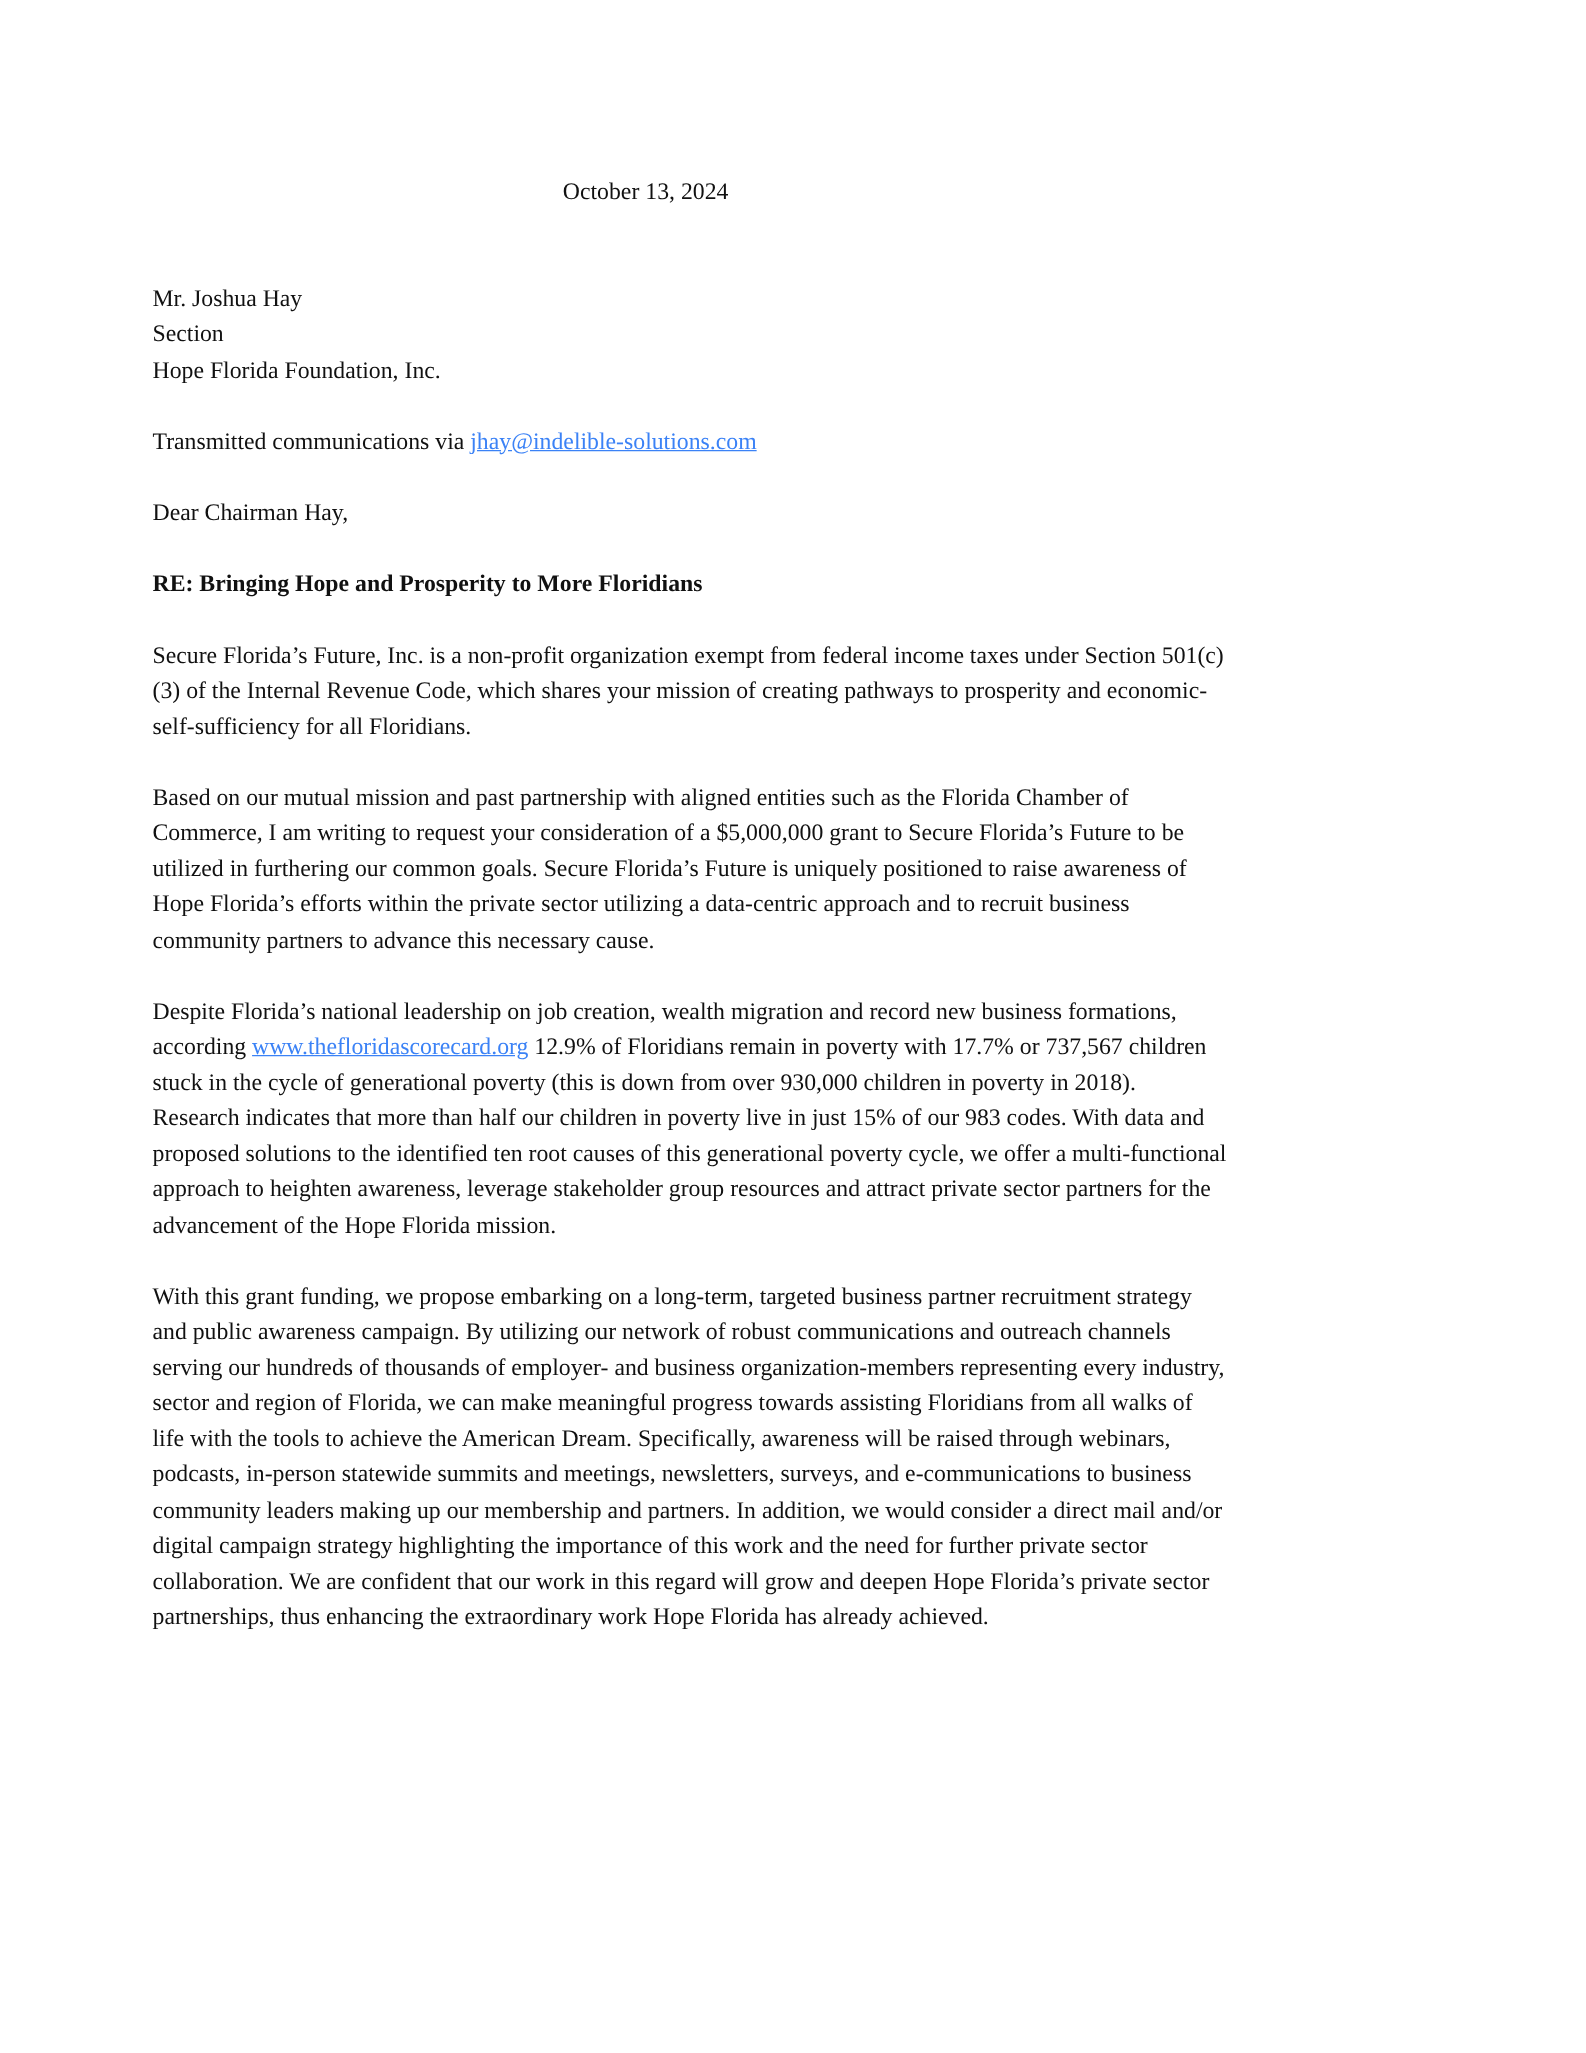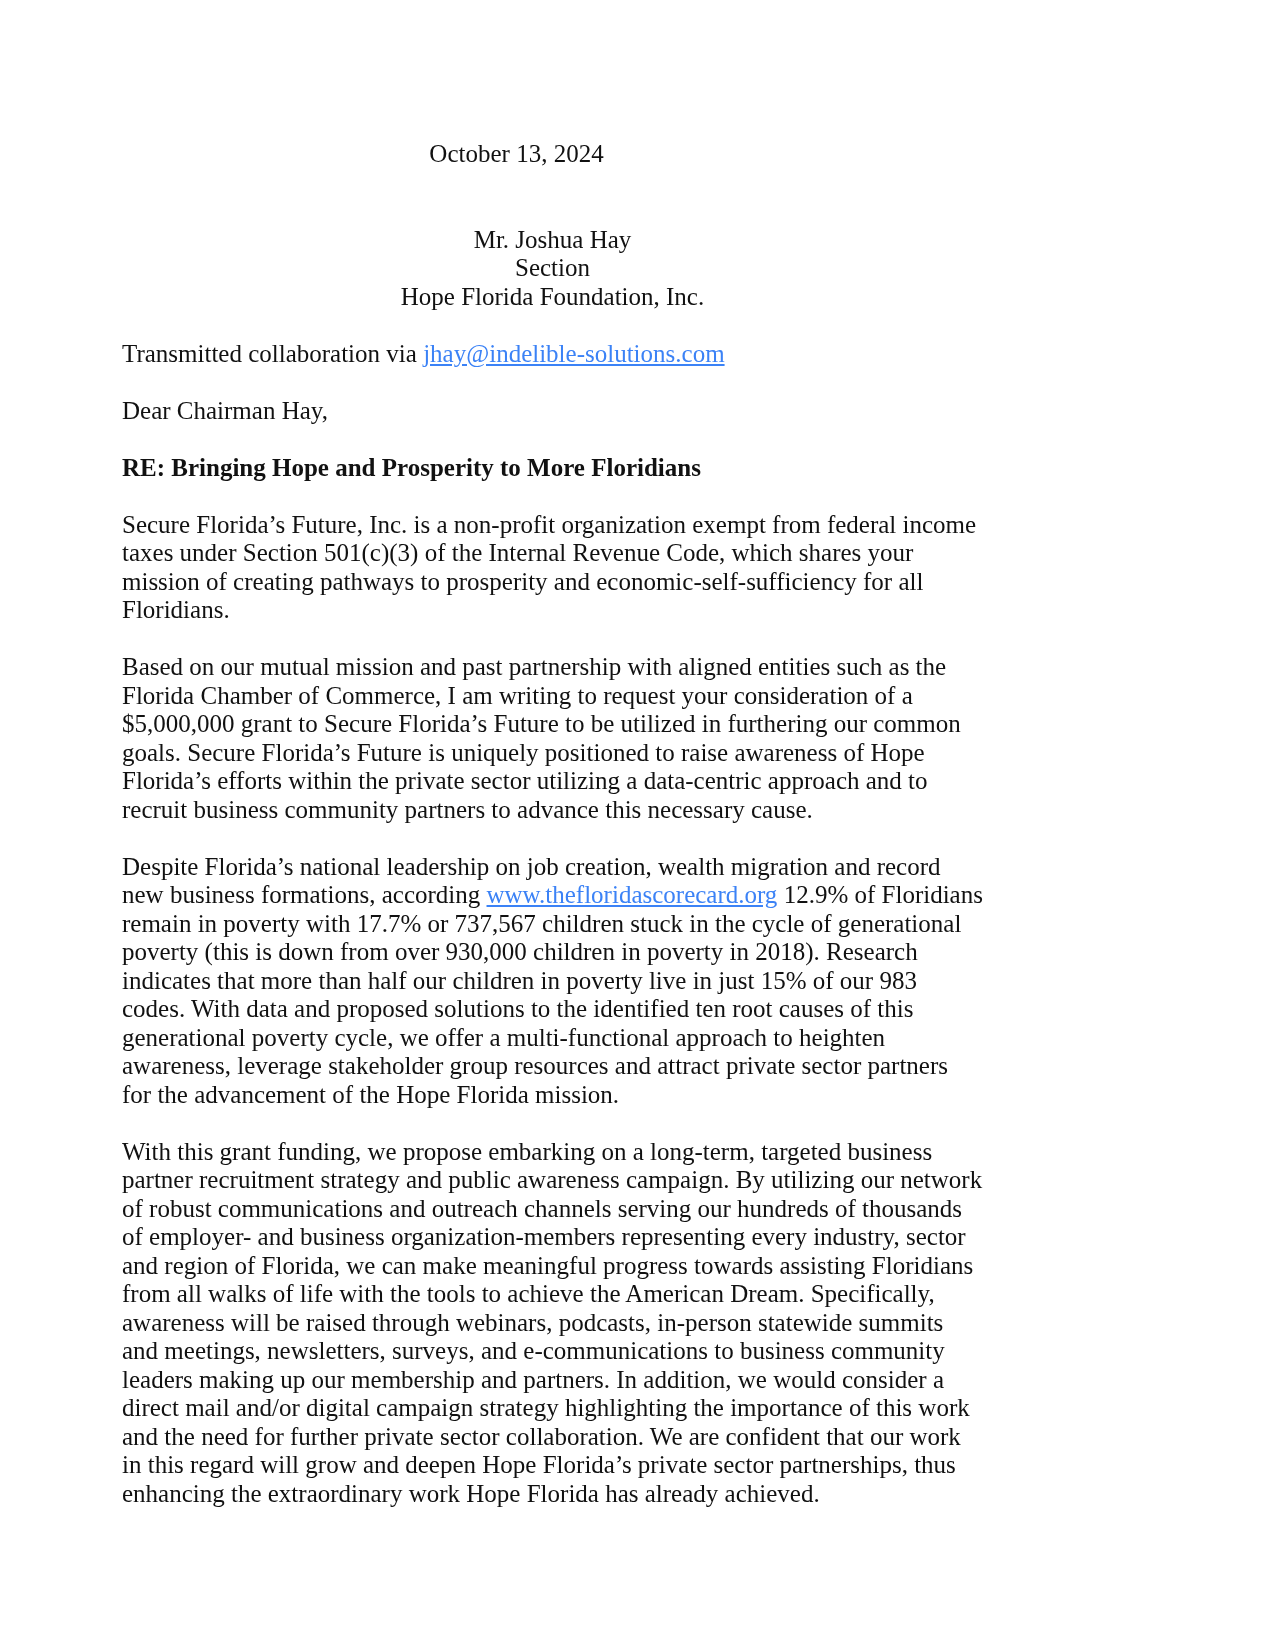--- a/index.html
+++ b/index.html
@@ -8,37 +8,36 @@
     background: #ffffff;
   }
   .page {
     position: relative;
     width: 1103px;
     height: 1642px;
     background: #ffffff;
     box-sizing: border-box;
     padding: 140px 120px 0 122px;
     font-family: "Liberation Serif", "DejaVu Serif", serif;
-    font-size: 25px;
+    font-size: 19px;
     line-height: 28.5px;
     color: #111111;
     overflow: hidden;
   }
   .date-line {
     text-align: center;
     position: relative;
     left: -36px;
     margin: 0;
   }
   .block {
     margin: 28.5px 0 0 0;
   }
   .block-gap2 {
     margin-top: 57px;
-    text-align: center;
   }
   .addr-line {
     margin: 0;
   }
   .subject-line {
     font-weight: bold;
   }
   a.doc-link {
     color: #3b82f6;
     text-decoration: underline;
@@ -55,21 +54,21 @@
 
   <p class="date-line">October 13, 2024</p>
 
   <div class="block block-gap2">
     <p class="addr-line">Mr. Joshua Hay</p>
     <p class="addr-line">Section</p>
     <p class="addr-line">Hope Florida Foundation, Inc.</p>
   </div>
 
   <p class="block">
-    <span>Transmitted collaboration via </span><a class="doc-link">jhay@indelible-solutions.com</a>
+    <span>Transmitted communications via </span><a class="doc-link">jhay@indelible-solutions.com</a>
   </p>
 
   <p class="block">Dear Chairman Hay,</p>
 
   <p class="block subject-line">RE: Bringing Hope and Prosperity to More Floridians</p>
 
   <p class="block">Secure Florida’s Future, Inc. is a non-profit organization exempt from federal income taxes under Section 501(c)(3) of the Internal Revenue Code, which shares your mission of creating pathways to prosperity and economic-self-sufficiency for all Floridians.</p>
 
   <p class="block">Based on our mutual mission and past partnership with aligned entities such as the Florida Chamber of Commerce, I am writing to request your consideration of a $5,000,000 grant to Secure Florida’s Future to be utilized in furthering our common goals. Secure Florida’s Future is uniquely positioned to raise awareness of Hope Florida’s efforts within the private sector utilizing a data-centric approach and to recruit business community partners to advance this necessary cause.</p>
 

